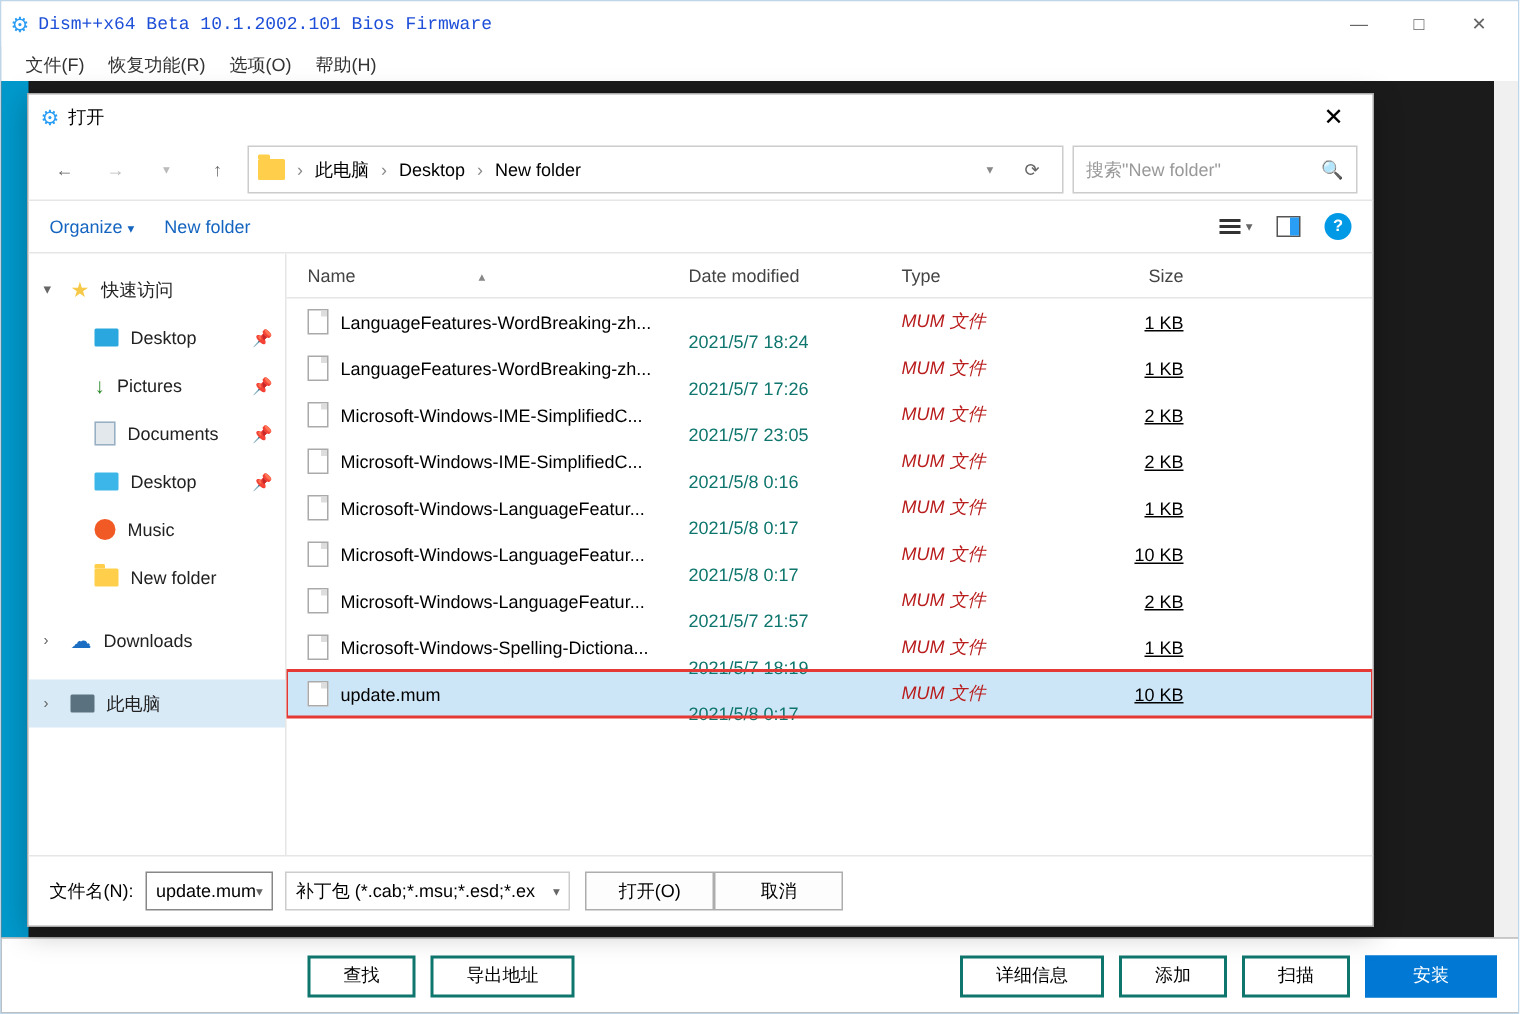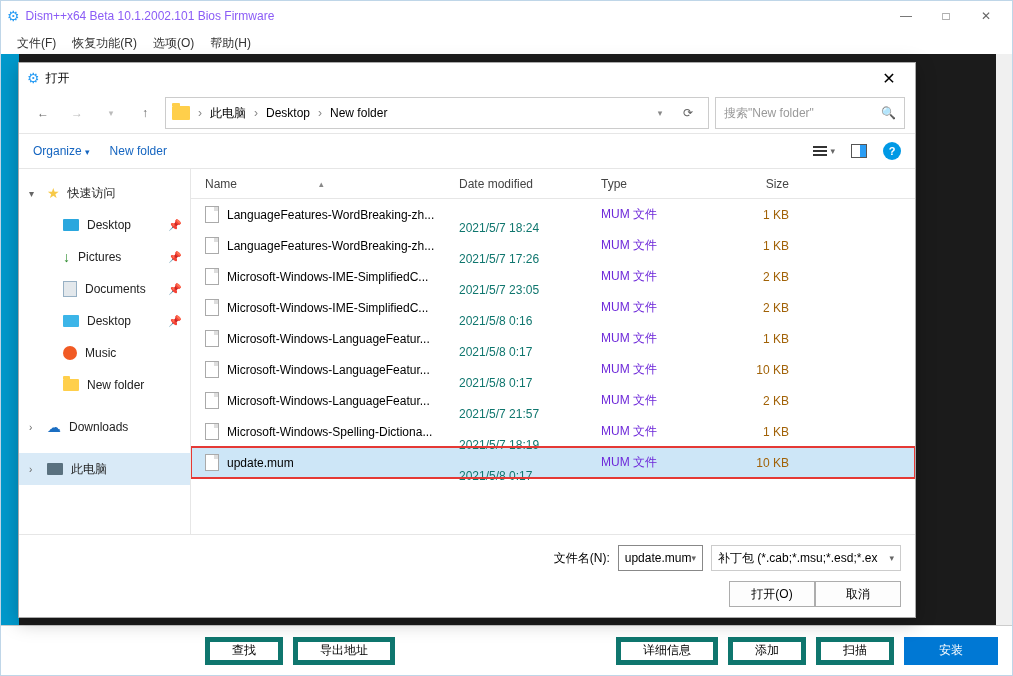--- a/index.html
+++ b/index.html
@@ -1,31 +1,31 @@
 <!DOCTYPE html>
 <html><head>
 <meta charset="utf-8">
 <style>
 * { box-sizing: border-box; margin: 0; padding: 0; font-family: "Microsoft YaHei", "Segoe UI", sans-serif; font-size: 12px; }
 body { background: #fff; width: 1013px; height: 676px; overflow: hidden; position: relative; }
 
 .main-window { width: 1013px; height: 676px; background: #fff; border: 1px solid #bfd6e8; }
 .title-bar { height: 30px; display: flex; align-items: center; padding: 0 6px; background: #fff; }
 .title-bar .gear { color: #2a9df4; margin-right: 6px; font-size: 14px; }
-.title-bar .title { color: #8b5cf6; flex: 1; }
+.title-bar .title { color: #1d4ed8; flex: 1; font-family: Liberation Mono, monospace; }
 .title-bar .win-btn { width: 40px; height: 28px; display: flex; align-items: center; justify-content: center; color: #666; }
 .menu-bar { height: 24px; display: flex; align-items: center; gap: 16px; padding: 0 16px; color: #333; }
 .menu-bar span { cursor: default; }
 
 .content-area { position: absolute; top: 54px; left: 1px; right: 1px; bottom: 1px; background: #1b1b1b; }
 .left-panel { position: absolute; left: 0; top: 0; bottom: 50px; width: 18px; background: #0099cc; }
 .right-scroll { position: absolute; right: 0; top: 0; bottom: 50px; width: 16px; background: #f0f0f0; }
 .bottom-bar { position: absolute; left: 0; right: 0; bottom: 0; height: 50px; background: #fff; border-top: 1px solid #ccc; display: flex; align-items: center; padding: 0 14px; gap: 10px; }
 .bottom-bar .spacer { flex: 1; }
-.bottom-bar button { height: 28px; padding: 0 22px; background: #fff; border: 5px solid #0f766e; }
+.bottom-bar button { height: 28px; padding: 0 22px; background: #fff; border: 2px solid #0f766e; }
 .bottom-bar button.primary { background: #0078d4; color: #fff; border-color: #0078d4; padding: 0 30px; }
 
 
 .dialog { position: absolute; left: 18px; top: 62px; width: 898px; height: 556px; background: #fff; border: 1px solid #aaa; box-shadow: 0 4px 18px rgba(0,0,0,0.25); display: flex; flex-direction: column; }
 .dlg-title { height: 30px; display: flex; align-items: center; padding: 0 8px; }
 .dlg-title .gear { color: #2a9df4; margin-right: 6px; font-size: 14px; }
 .dlg-title .t { flex: 1; }
 .dlg-title .close { width: 36px; height: 28px; display: flex; align-items: center; justify-content: center; font-size: 16px; }
 
 .nav-row { height: 40px; display: flex; align-items: center; padding: 0 10px; gap: 6px; }
@@ -73,25 +73,25 @@
 .col-date { width: 142px; }
 .col-type { width: 118px; }
 .col-size { width: 80px; text-align: right; padding-right: 10px; }
 .sort-arrow { font-size: 9px; color: #888; margin-left: 60px; }
 .rows { flex: 1; overflow: auto; }
 .row { display: flex; height: 31px; align-items: center; padding-left: 14px; }
 .row .file-ico { width: 14px; height: 17px; border: 1px solid #aaa; background: #fff; margin-right: 8px; position: relative; }
 .row .file-ico:before { content:""; position:absolute; top:0; right:0; width:4px; height:4px; background:#ddd; }
 .row .name { width: 232px; overflow: hidden; white-space: nowrap; text-overflow: ellipsis; }
 .row .date { width: 142px; color: #0f766e; margin-top: 27px; }
-.row .type { width: 118px; color: #6d28d9; }
-.row .size { width: 80px; text-align: right; padding-right: 10px; color: #a16207; }
+.row .type { width: 118px; color: #b91c1c; font-style: italic; }
+.row .size { width: 80px; text-align: right; padding-right: 10px; color: #000000; text-decoration: underline; }
 .row.sel { background: #cde6f7; outline: 2px solid #e53935; outline-offset: -1px; }
 
-.dlg-footer { border-top: 1px solid #e6e6e6; padding: 10px 14px; display: flex; flex-direction: column; gap: 10px; align-items: flex-end; }
+.dlg-footer { border-top: 1px solid #e6e6e6; padding: 10px 14px; display: flex; flex-direction: row; gap: 10px; align-items: flex-end; }
 .fn-row { display: flex; align-items: center; gap: 8px; }
 .fn-row label { white-space: nowrap; }
 .fn-input { flex: 1; height: 26px; border: 1px solid #888; padding: 0 6px; display: flex; align-items: center; justify-content: space-between; }
 .filter-sel { width: 190px; height: 26px; border: 1px solid #ccc; padding: 0 6px; display: flex; align-items: center; justify-content: space-between; overflow: hidden; white-space: nowrap; }
 .btn-row { display: flex; justify-content: flex-end; }
 .btn-row button { height: 26px; width: 86px; background: #fdfdfd; border: 1px solid #adadad; }
 </style>
 </head>
 <body>
 

